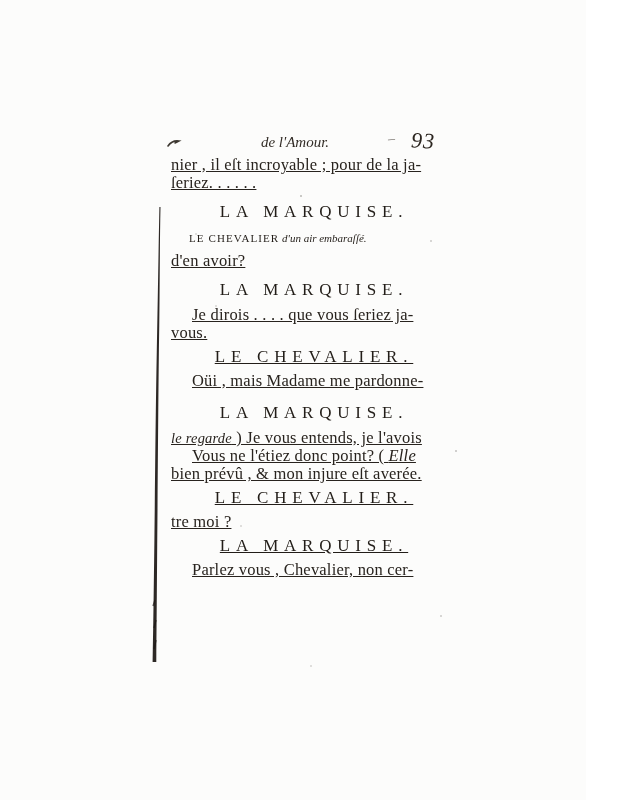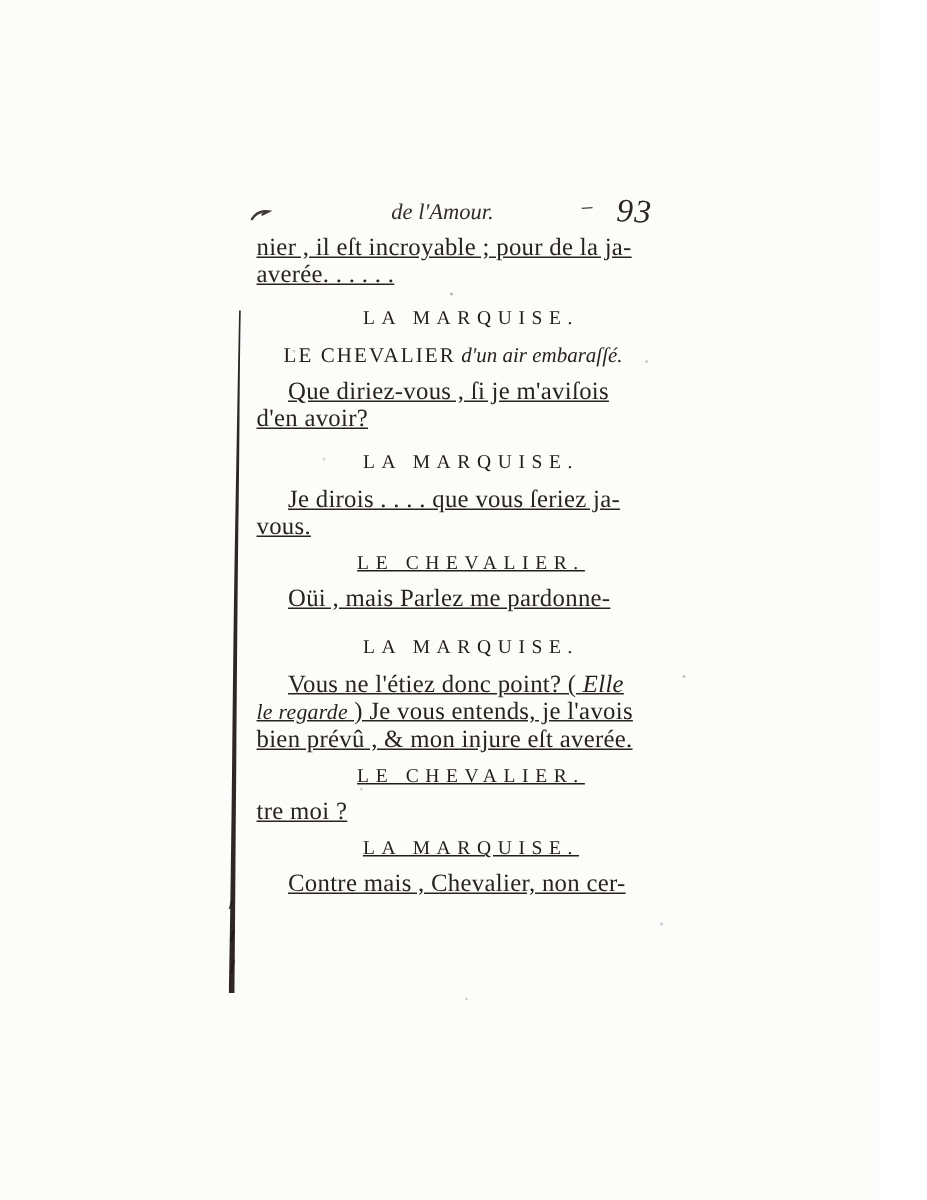--- a/index.html
+++ b/index.html
@@ -28,29 +28,29 @@
   .text-block{
     position:absolute;left:171px;top:156px;width:286px;
   }
   .line{
     margin:0;font-size:16.5px;line-height:18px;
     letter-spacing:0.2px;white-space:nowrap;text-decoration:underline;
   }
   .indent{text-indent:21px;}
   .heading{
     margin:9px 0 6px 0;
-    font-size:13px;line-height:21px;
+    font-size:17px;line-height:21px;
     letter-spacing:0.34em;text-align:center;
     color:#221d18;white-space:nowrap;
   }
   .heading-tight{margin:4px 0 5px 0;text-decoration:underline;}
   .heading-loose{margin:12px 0 6px 0;}
   .speaker-direction{
     margin:2px 0 4px 0;padding-left:18px;
-    font-size:14px;line-height:20px;white-space:nowrap;
+    font-size:11px;line-height:20px;white-space:nowrap;
   }
   .speaker-caps{letter-spacing:0.1em;color:#221d18;}
   .it{font-style:italic;}
   .it-sm{font-style:italic;font-size:14.5px;}
   .speckles{
     position:absolute;left:300px;top:195px;width:2px;height:2px;border-radius:50%;
     background:rgba(60,55,50,0.35);
     box-shadow:
       130px 45px 0 rgba(60,55,50,0.25),
       -85px 110px 0 rgba(60,55,50,0.2),
@@ -81,54 +81,53 @@
 
   <div class="speckles"></div>
 
   <div class="running-header">de l'Amour.</div>
   <div class="header-dash">–</div>
   <div class="page-number">93</div>
 
   <div class="text-block">
 
     <p class="line">nier , il eſt incroyable ; pour de la ja-</p>
-    <p class="line">averée. . . . . .</p>
+    <p class="line">ſeriez. . . . . .</p>
 
     <p class="heading">LA MARQUISE.</p>
 
 
     <p class="speaker-direction">
       <span class="speaker-caps">LE CHEVALIER</span>
       <span class="it">d'un air embaraſſé.</span>
     </p>
 
-    <p class="line indent">Que diriez-vous , ſi je m'aviſois</p>
     <p class="line">d'en avoir?</p>
 
     <p class="heading">LA MARQUISE.</p>
 
     <p class="line indent">Je dirois . . . . que vous ſeriez ja-</p>
     <p class="line">vous.</p>
 
     <p class="heading heading-tight">LE CHEVALIER.</p>
 
-    <p class="line indent">Oüi , mais Parlez me pardonne-</p>
+    <p class="line indent">Oüi , mais Madame me pardonne-</p>
 
     <p class="heading heading-loose">LA MARQUISE.</p>
 
+    <p class="line">
+      <span class="it-sm">le regarde</span><span> ) Je vous entends, je l'avois</span>
+    </p>
     <p class="line indent">
       <span>Vous ne l'étiez donc point? ( </span><span class="it">Elle</span><span></span>
-    </p>
-    <p class="line">
-      <span class="it-sm">le regarde</span><span> ) Je vous entends, je l'avois</span>
     </p>
     <p class="line">bien prévû , &amp; mon injure eſt averée.</p>
 
     <p class="heading heading-tight">LE CHEVALIER.</p>
 
     <p class="line">tre moi ?</p>
 
     <p class="heading heading-tight">LA MARQUISE.</p>
 
-    <p class="line indent">Contre mais , Chevalier, non cer-</p>
+    <p class="line indent">Parlez vous , Chevalier, non cer-</p>
 
   </div>
 </div>
 
 </body></html>

